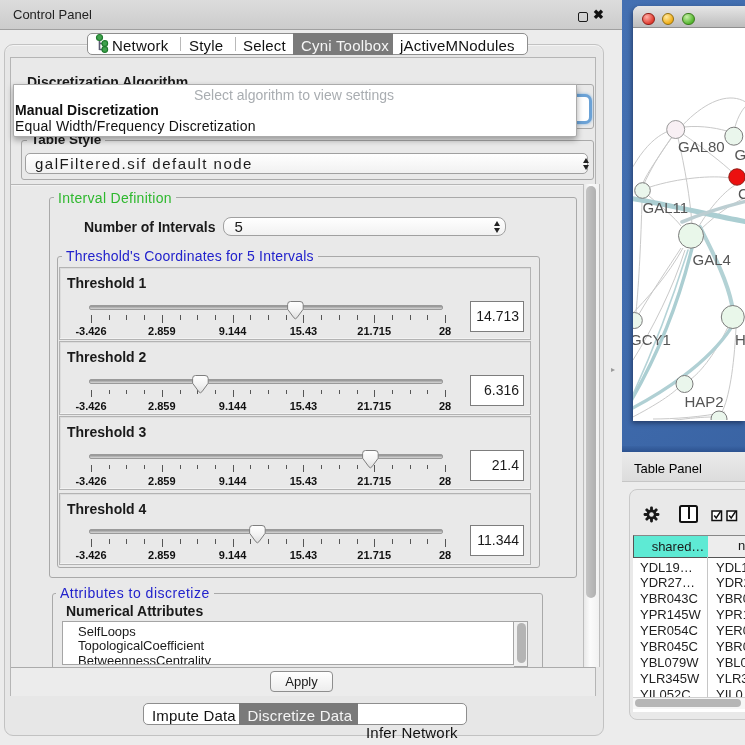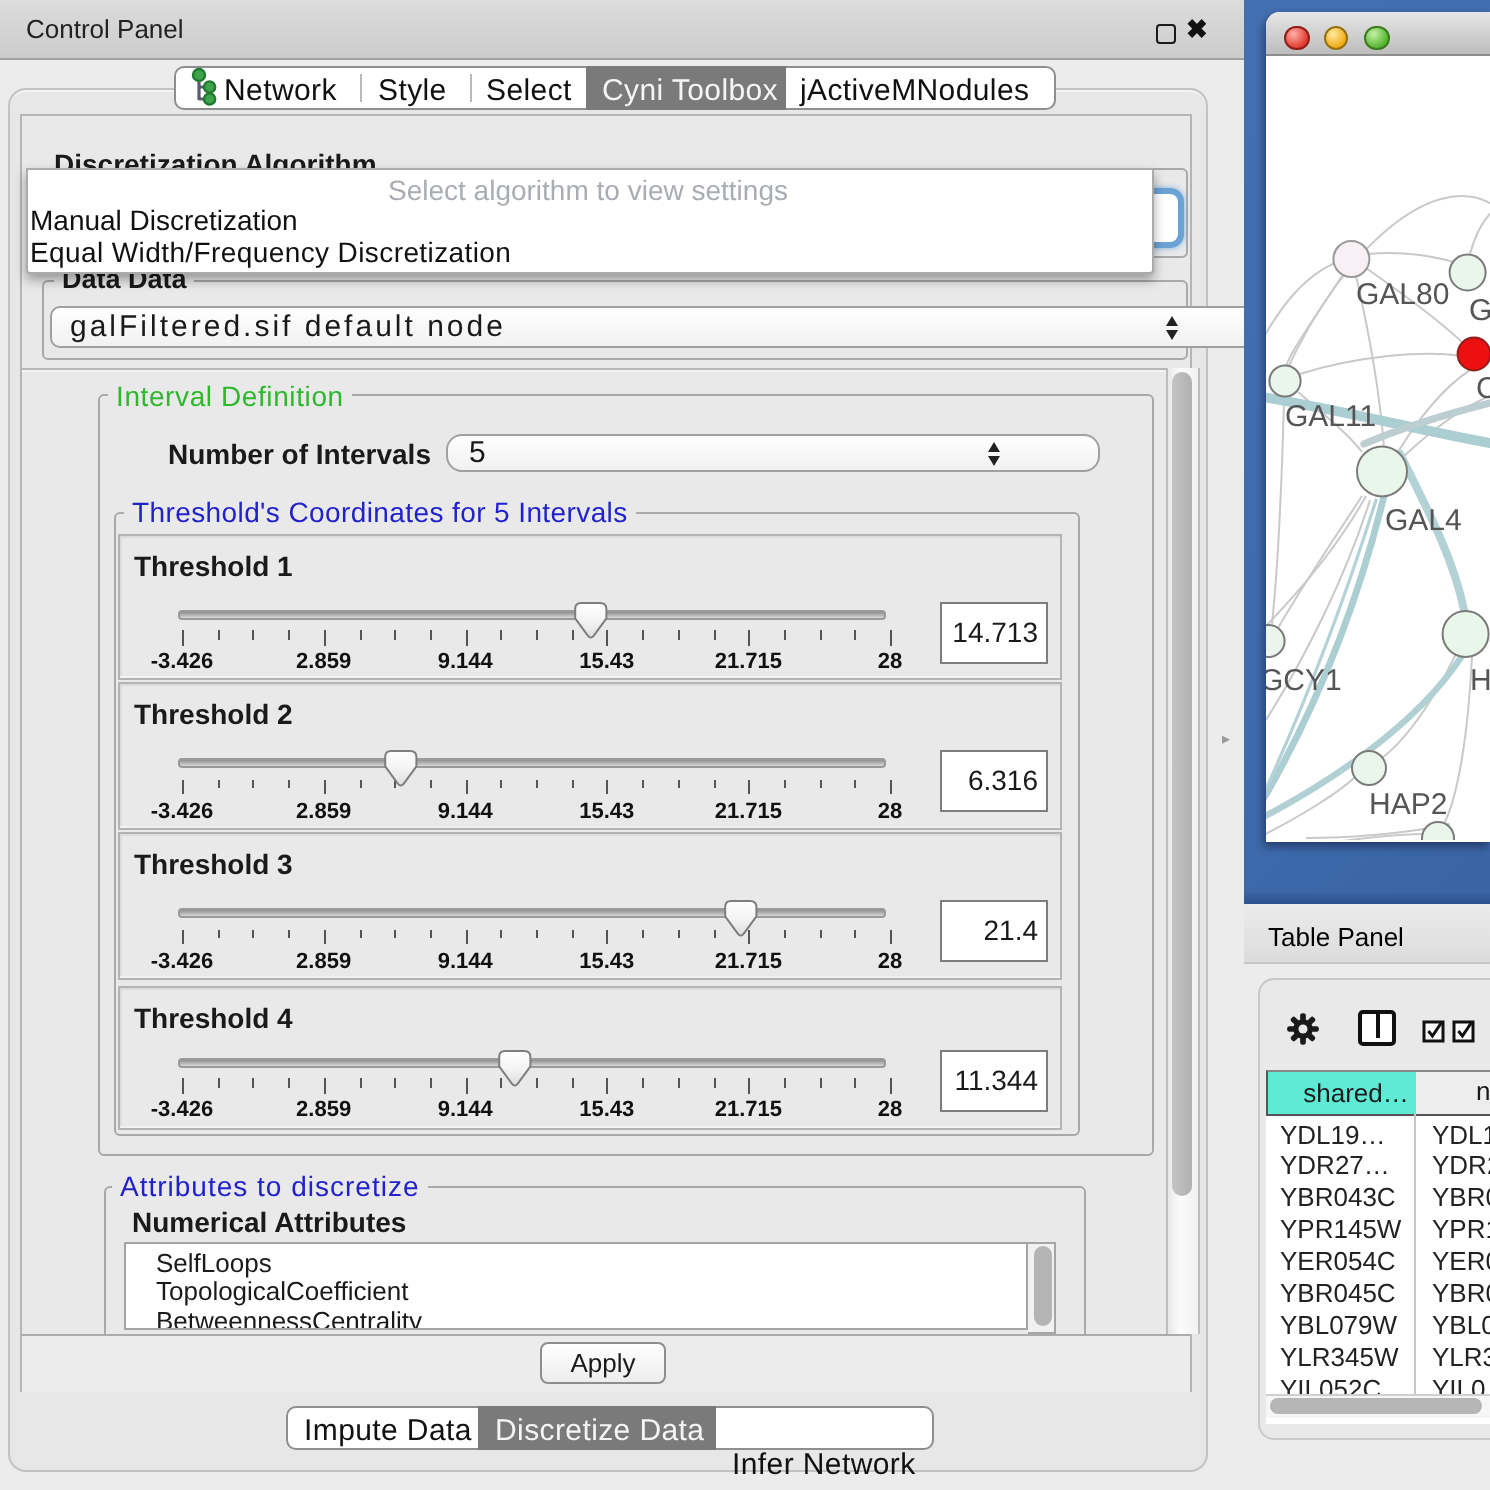--- a/index.html
+++ b/index.html
@@ -10,21 +10,21 @@
 .panel3d{position:absolute;border:1px solid #b3b3b3;background:#e9e9e9;
  box-shadow:inset 0 -1px 0 #f2f2f2, inset 1px 1px 0 #dcdcdc;}
 .track{position:absolute;height:3px;background:linear-gradient(#8f8f8f,#d8d8d8);
  border:1px solid #9a9a9a;border-radius:2px;}
 .tick{position:absolute;width:1px;background:#555;}
 .tlab{position:absolute;font-size:11px;font-weight:bold;color:#111;line-height:11px;
  transform:translateX(-50%);white-space:nowrap;}
 .vbox{position:absolute;background:#fff;border:1px solid #7d7d7d;
  font-size:14px;text-align:right;}
 .combo{position:absolute;background:linear-gradient(#ffffff,#f1f1f1);
- border:1px solid #a0a0a0;font-size:15px;padding-left:44px;}
+ border:1px solid #a0a0a0;font-size:15px;}
 .arrs{position:absolute;width:0;height:0;border-left:3.5px solid transparent;
  border-right:3.5px solid transparent;}
 .up{border-bottom:5px solid #222;}
 .dn{border-top:5px solid #222;}
 .lb{position:absolute;font-size:14px;font-weight:bold;white-space:nowrap;}
 .tab{position:absolute;font-size:15px;letter-spacing:0.2px;color:#111;white-space:nowrap;}
 </style></head><body>
 <div class="ab" style="left:0px;top:0px;width:622px;height:29px;background:linear-gradient(#dcdcdc,#cccccc);border-bottom:1px solid #a0a0a0;"></div>
 <div class="ab" style="left:13px;top:7px;width:200px;height:16px;font-size:13px;color:#222;">Control Panel</div>
 <div class="ab" style="left:577.5px;top:11.5px;width:8px;height:8px;border:1.5px solid #1a1a1a;border-radius:2px;"></div>
@@ -44,21 +44,21 @@
 <svg class="ab" style="left:93px;top:33px;" width="18" height="20" viewBox="0 0 18 20">
 <path d="M6.5 5 L6.5 17 M6.5 10.5 L11 10.5 M6.5 16.5 L11 16.5" stroke="#5a5a72" stroke-width="1.6" fill="none"></path>
 <circle cx="6.5" cy="4.5" r="3" fill="#3fa34d" stroke="#1f7a2d" stroke-width="1.2"></circle>
 <circle cx="11.8" cy="10.5" r="2.8" fill="#3fa34d" stroke="#1f7a2d" stroke-width="1.2"></circle>
 <circle cx="11.8" cy="16.5" r="2.8" fill="#3fa34d" stroke="#1f7a2d" stroke-width="1.2"></circle>
 </svg>
 <div class="ab gbox" style="left:20px;top:84px;width:572px;height:43px;"></div>
 <div class="ab" style="left:24px;top:74px;background:#e9e9e9;padding:0 3px;font-size:14px;font-weight:bold;white-space:nowrap;">Discretization Algorithm</div>
 <div class="ab" style="left:530px;top:94px;width:56px;height:24px;background:#fff;border:3px solid #6ba2d6;border-radius:7px;box-shadow:0 0 3px #7fb0dd;"></div>
 <div class="ab gbox" style="left:21px;top:140px;width:571px;height:38px;"></div>
-<div class="ab glab" style="left:27px;top:133px;font-size:13.5px;font-weight:bold;">Data Data</div>
+<div class="ab glab" style="left:27px;top:133px;font-size:13.5px;font-weight:bold;">Table Style</div>
 <div class="combo" style="left:25px;top:152.5px;width:561px;height:19px;border-radius:5px;">
     <span style="position:absolute;left:9px;top:1px;letter-spacing:1.5px;">galFiltered.sif default node</span>
   </div>
 <div class="arrs up" style="left:583px;top:157.5px;"></div>
 <div class="arrs dn" style="left:583px;top:164.5px;"></div>
 <div class="ab" style="left:11px;top:184px;width:584px;height:1px;background:#b6b6b6;"></div>
 <div class="ab" style="left:11px;top:185px;width:584px;height:1px;background:#f2f2f2;"></div>
 <div class="ab gbox" style="left:49px;top:197px;width:526px;height:379px;"></div>
 <div class="ab glab" style="left:54px;top:191px;color:#2eb82e;letter-spacing:0.3px;">Interval Definition</div>
 <div class="lb" style="left:84px;top:219px;width:160px;height:16px;">Number of Intervals</div>
@@ -365,13 +365,13 @@
     <div style="position:absolute;left:83px;top:112.80000000000001px;height:15.9px;line-height:15.9px;font-size:13px;color:#222;white-space:nowrap;">YLR3</div>
     <div style="position:absolute;left:7px;top:128.70000000000002px;height:15.9px;line-height:15.9px;font-size:13px;color:#222;white-space:nowrap;">YIL052C</div>
     <div style="position:absolute;left:83px;top:128.70000000000002px;height:15.9px;line-height:15.9px;font-size:13px;color:#222;white-space:nowrap;">YIL0</div>
   </div>
 <div class="ab" style="left:707px;top:557px;width:1px;height:140px;background:#c6c6c6;"></div>
 <div class="ab" style="left:633px;top:697px;width:112px;height:12px;background:#f6f6f6;border-top:1px solid #cfcfcf;"></div>
 <div class="ab" style="left:635px;top:699px;width:106px;height:8px;background:#b6b6b6;border-radius:4px;"></div>
 <div class="ab" style="left:633px;top:709px;width:112px;height:3px;background:#ffffff;"></div>
 <div class="ab" style="left:13px;top:84px;width:562px;height:51px;background:#ffffff;border:1px solid #ababab;border-radius:0 0 2px 2px;box-shadow:0 3px 6px rgba(0,0,0,0.35);z-index:50;"></div>
 <div class="ab" style="left:13px;top:87px;width:562px;height:15px;font-size:14px;color:#a9adb1;text-align:center;z-index:51;">Select algorithm to view settings</div>
-<div class="ab" style="left:15px;top:102px;width:500px;height:15px;font-size:14px;font-weight:normal;color:#111;z-index:51;">Manual Discretization</div>
+<div class="ab" style="left:15px;top:102px;width:500px;height:15px;font-size:14px;font-weight:bold;color:#111;z-index:51;">Manual Discretization</div>
 <div class="ab" style="left:15px;top:118px;width:500px;height:15px;font-size:14px;letter-spacing:0.2px;color:#111;z-index:51;">Equal Width/Frequency Discretization</div>
 </body></html>

